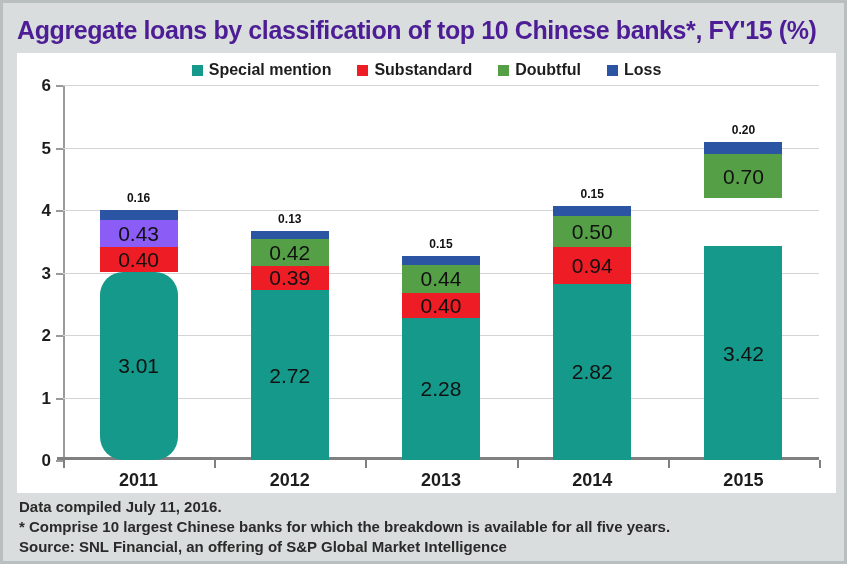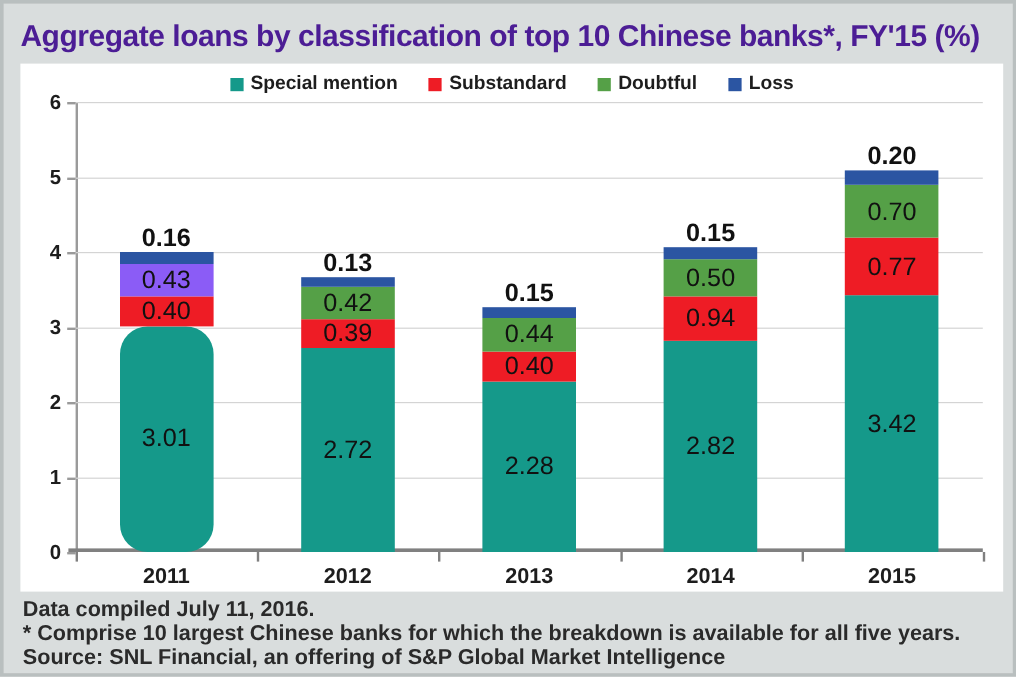--- a/index.html
+++ b/index.html
@@ -170,37 +170,37 @@
     font-size: 21px;
     font-weight: normal;
     color: #111111;
     line-height: 17px;
     white-space: nowrap;
   }
   .total-label {
     position: absolute;
     left: 50%;
     transform: translateX(-50%);
-    font-size: 21px;
+    font-size: 12px;
     font-weight: bold;
     color: #111111;
     white-space: nowrap;
     line-height: 17px;
   }
 
   
   #footer {
     position: absolute;
     left: 16px;
     top: 494px;
     width: 820px;
     color: #2a2a2a;
   }
   .footnote {
-    font-size: 18px;
+    font-size: 15px;
     font-weight: bold;
     line-height: 20px;
     white-space: nowrap;
   }
 </style>
 </head>
 <body>
 
 <div id="figure">
 
@@ -310,23 +310,20 @@
           <div class="bar-seg" style="background: rgb(43, 85, 162); bottom: 244.375px; height: 9.375px;"></div>
           <div class="total-label" style="bottom: 256.75px;">0.15</div>
         </div>
         <div class="xtick-mark" style="left: 604.8px;"></div>
         <div class="xtick-mark" style="left: 756px;"></div>
         <div class="xtick-label" style="left: 680.4px;">2015</div>
         <div class="bar-group" style="left: 641.4px; width: 78px; height: 318.125px;">
           <div class="bar-seg" style="background: rgb(21, 153, 138); bottom: 0px; height: 213.75px;">
             <span class="seg-label">3.42</span>
           </div>
-          <div class="bar-seg" style="background: rgb(238, 28, 37); bottom: 213.75px; height: 48.125px;">
-            <span class="seg-label">0.77</span>
-          </div>
           <div class="bar-seg" style="background: rgb(85, 160, 71); bottom: 261.875px; height: 43.75px;">
             <span class="seg-label">0.70</span>
           </div>
           <div class="bar-seg" style="background: rgb(43, 85, 162); bottom: 305.625px; height: 12.5px;"></div>
           <div class="total-label" style="bottom: 321.125px;">0.20</div>
         </div>
       </div>
 
   </div>
 

